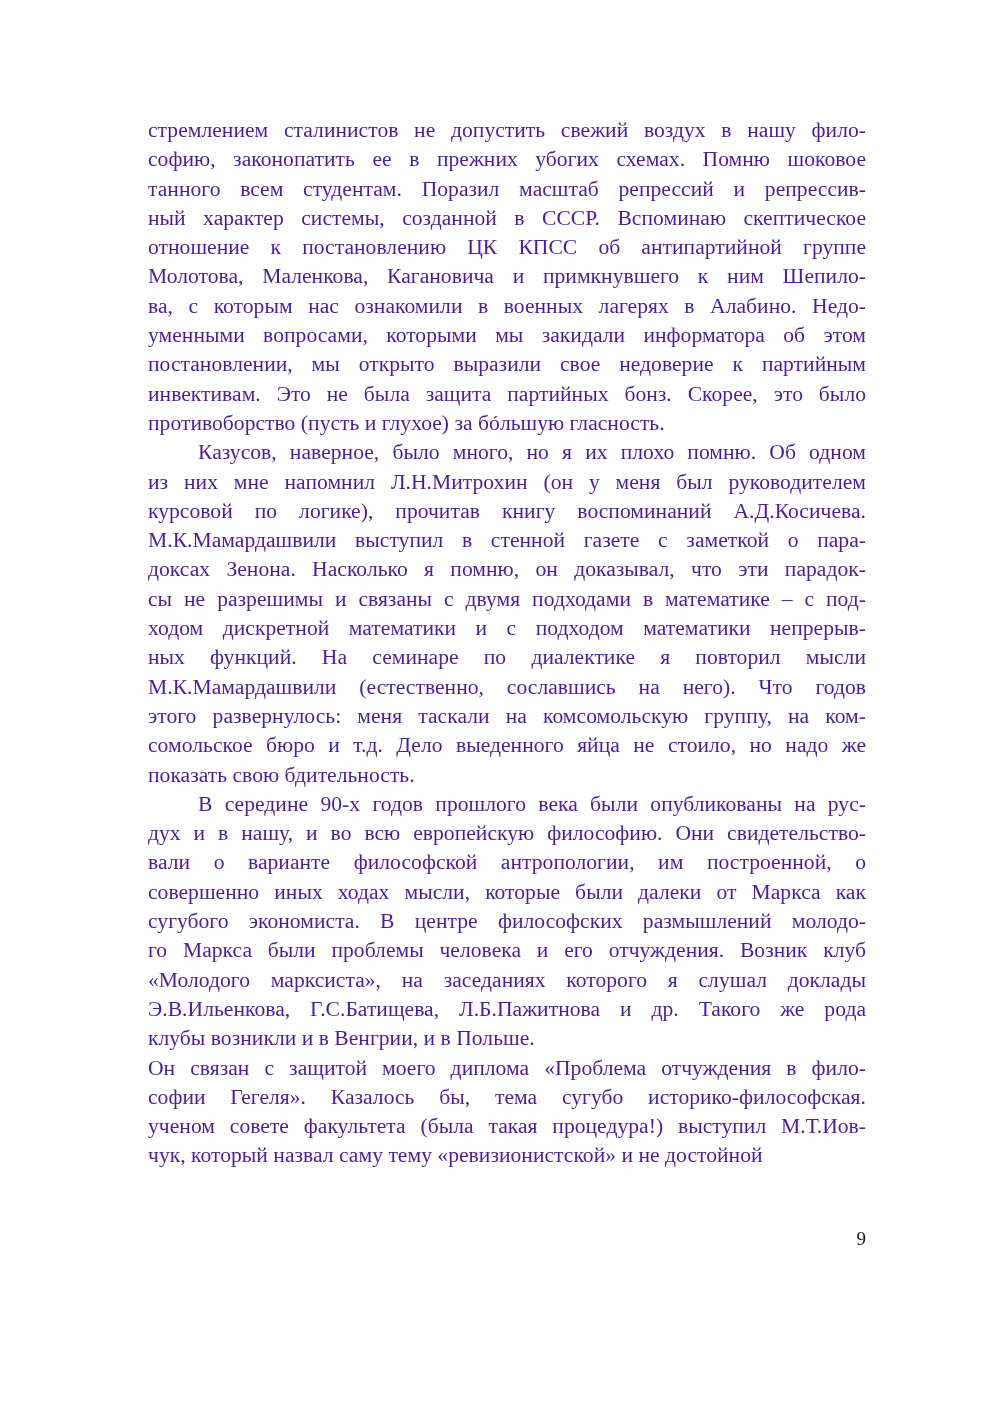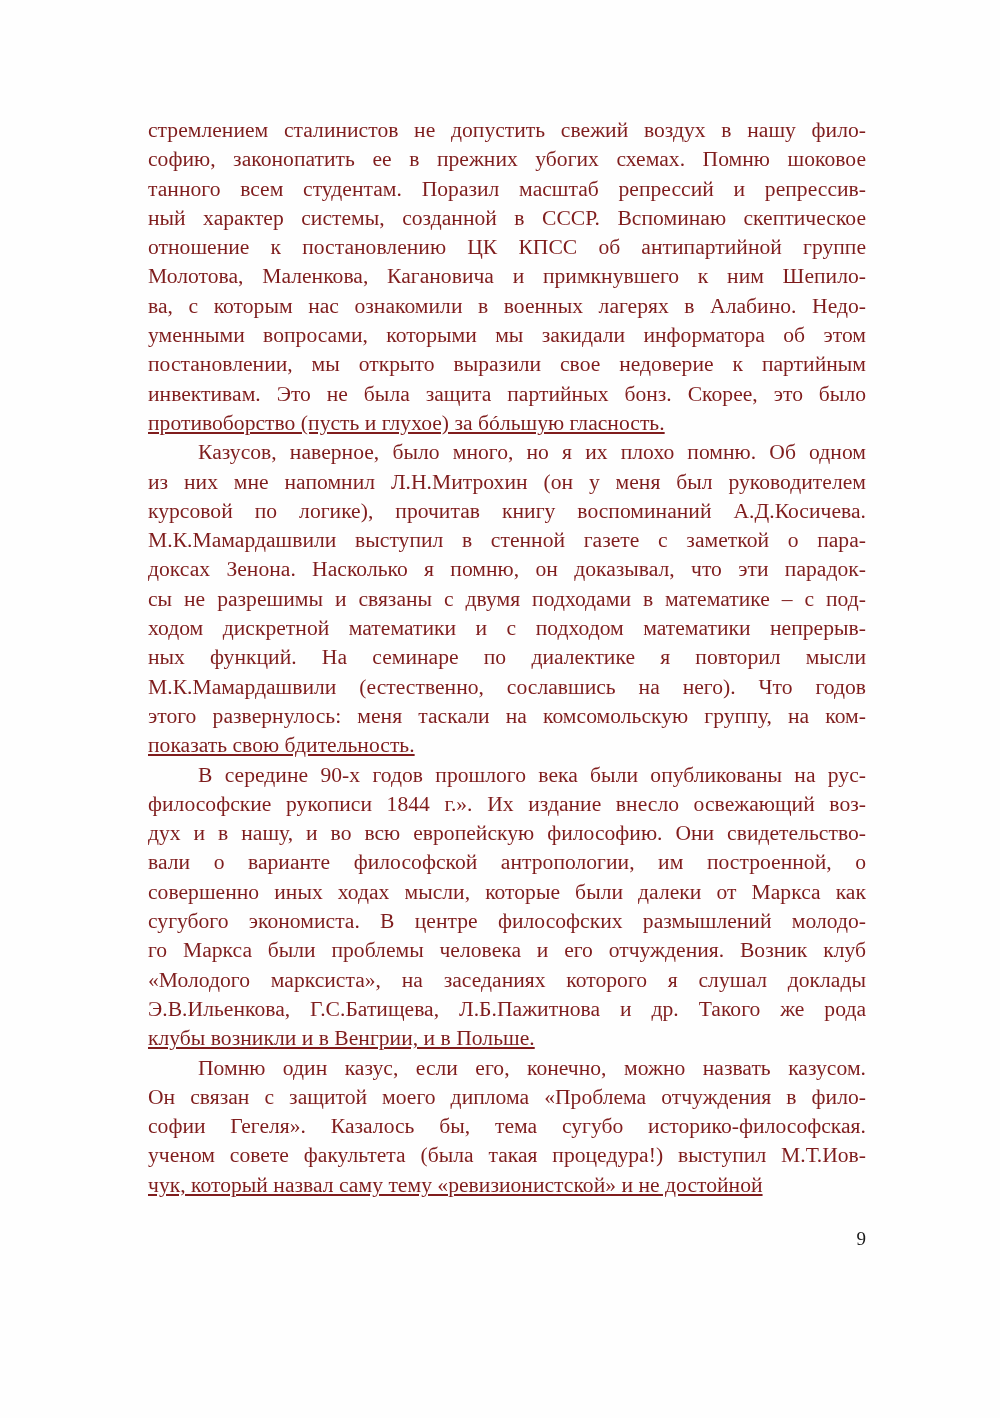--- a/index.html
+++ b/index.html
@@ -19,39 +19,38 @@
     position: absolute;
     left: 148px;
     top: 116px;
     width: 718px;
   }
   .para {
     margin: 0;
     font-family: "Liberation Serif", "DejaVu Serif", serif;
     font-size: 21.6px;
     line-height: 29.3px;
-    color: #7f1d1d;
+    color: #4c1d95;
     text-align: justify;
     text-justify: inter-word;
     letter-spacing: 0.02px;
     -webkit-font-smoothing: antialiased;
   }
   .para .line {
     display: block;
     white-space: pre;
   }
   
   .para .line.j {
     text-align: justify;
     text-align-last: justify;
   }
   .para .line.last {
     text-align: right;
     text-align-last: left;
-    text-decoration: underline;
   }
   .para .line {
     white-space: normal;
   }
   .indent {
     display: inline-block;
     width: 50px;
   }
   .page-number {
     position: absolute;
@@ -87,36 +86,35 @@
         <span class="line j"><span class="indent"></span><span>Казусов, наверное, было много, но я их плохо помню. Об одном</span></span>
         <span class="line j">из них мне напомнил Л.Н.Митрохин (он у меня был руководителем</span>
         <span class="line j">курсовой по логике), прочитав книгу воспоминаний А.Д.Косичева.</span>
         <span class="line j">М.К.Мамардашвили выступил в стенной газете с заметкой о пара-</span>
         <span class="line j">доксах Зенона. Насколько я помню, он доказывал, что эти парадок-</span>
         <span class="line j">сы не разрешимы и связаны с двумя подходами в математике – с под-</span>
         <span class="line j">ходом дискретной математики и с подходом математики непрерыв-</span>
         <span class="line j">ных функций. На семинаре по диалектике я повторил мысли</span>
         <span class="line j">М.К.Мамардашвили (естественно, сославшись на него). Что годов</span>
         <span class="line j">этого развернулось: меня таскали на комсомольскую группу, на ком-</span>
+        <span class="line j">сомольское бюро и т.д. Дело выеденного яйца не стоило, но надо же</span>
         <span class="line last">показать свою бдительность.</span>
       </p>
       <p class="para">
         <span class="line j"><span class="indent"></span><span>В середине 90-х годов прошлого века были опубликованы на рус-</span></span>
-        <span class="line j">философские рукописи 1844 г.». Их издание внесло освежающий воз-</span>
         <span class="line j">дух и в нашу, и во всю европейскую философию. Они свидетельство-</span>
         <span class="line j">вали о варианте философской антропологии, им построенной, о</span>
         <span class="line j">совершенно иных ходах мысли, которые были далеки от Маркса как</span>
         <span class="line j">сугубого экономиста. В центре философских размышлений молодо-</span>
         <span class="line j">го Маркса были проблемы человека и его отчуждения. Возник клуб</span>
         <span class="line j">«Молодого марксиста», на заседаниях которого я слушал доклады</span>
         <span class="line j">Э.В.Ильенкова, Г.С.Батищева, Л.Б.Пажитнова и др. Такого же рода</span>
         <span class="line last">клубы возникли и в Венгрии, и в Польше.</span>
       </p>
       <p class="para">
-        <span class="line j"><span class="indent"></span><span>Помню один казус, если его, конечно, можно назвать казусом.</span></span>
         <span class="line j">Он связан с защитой моего диплома «Проблема отчуждения в фило-</span>
         <span class="line j">софии Гегеля». Казалось бы, тема сугубо историко-философская.</span>
         <span class="line j">ученом совете факультета (была такая процедура!) выступил М.Т.Иов-</span>
         <span class="line last">чук, который назвал саму тему «ревизионистской» и не достойной</span>
       </p>
     </div>
 
   <div class="page-number">9</div>
 
 </div>

